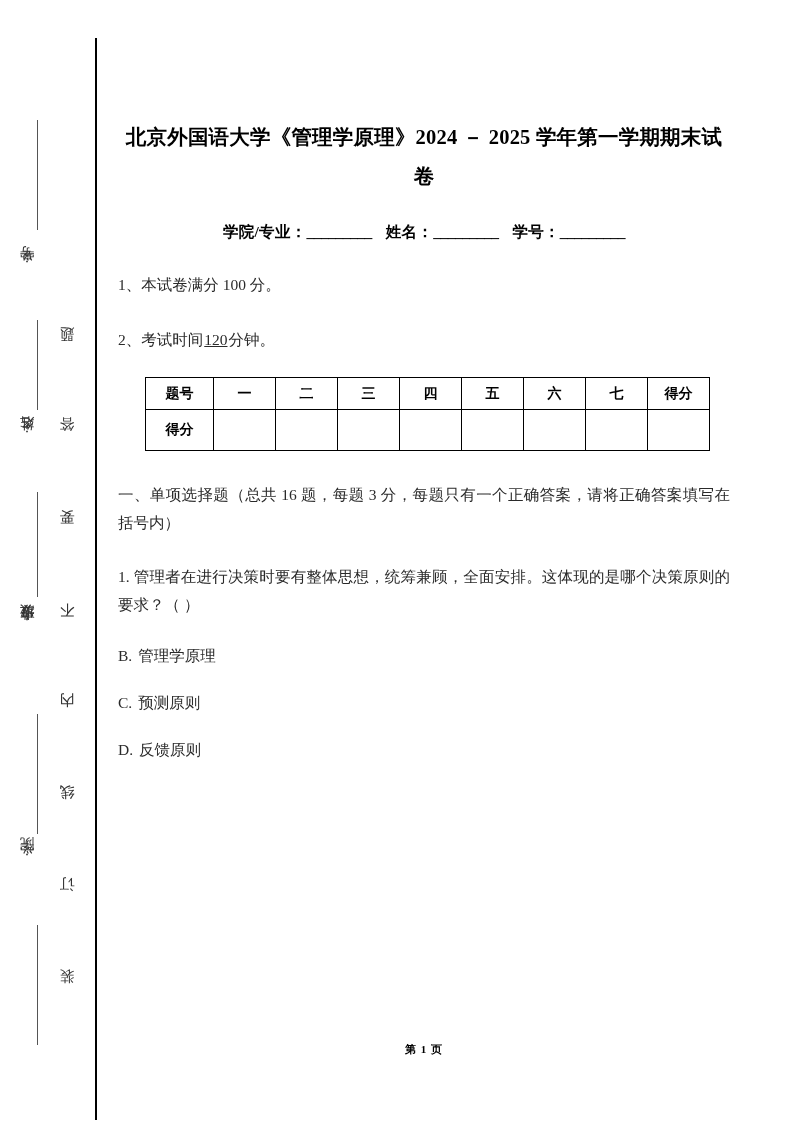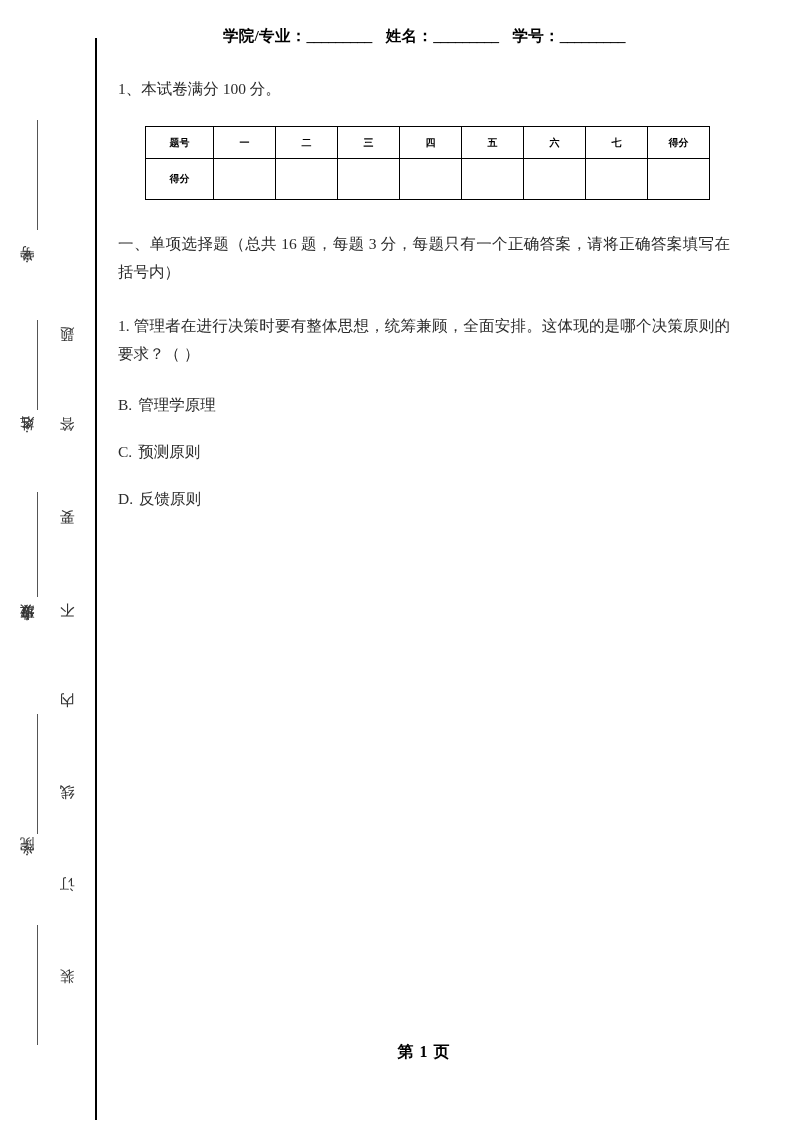--- a/index.html
+++ b/index.html
@@ -118,21 +118,21 @@
     margin-top: 24px;
     margin-left: 27px;
     border-collapse: collapse;
     width: 565px;
     table-layout: fixed;
   }
   #score-table td {
     border: 1.4px solid #000000;
     text-align: center;
     vertical-align: middle;
-    font-size: 10px;
+    font-size: 14px;
     font-weight: bold;
     color: #000000;
   }
   #score-table .c-head { width: 65px; }
   #score-table tr.r-head td { height: 29px; }
   #score-table tr.r-score td { height: 38px; }
   #score-table tr.r-marker td { height: 44px; }
 
   
   #section-heading {
@@ -159,21 +159,21 @@
   }
   .option .opt-letter { padding-right: 6px; }
 
   
   #page-footer {
     position: absolute;
     left: 118px;
     top: 1042px;
     width: 612px;
     text-align: center;
-    font-size: 16px;
+    font-size: 11px;
     font-weight: bold;
     color: #000000;
     letter-spacing: 1px;
   }
 </style>
 </head>
 <body>
 
 <div id="seal-margin">
   <div id="seal-rule"></div>
@@ -198,28 +198,32 @@
     <div class="vtext" style="top:627px;">不</div>
     <div class="vtext" style="top:719px;">内</div>
     <div class="vtext" style="top:811px;">线</div>
     <div class="vtext" style="top:903px;">订</div>
     <div class="vtext" style="top:995px;">装</div>
   </div>
 </div>
 
 <div id="page-body">
 
+  <h1 id="doc-title">北京外国语大学《管理学原理》2024 － 2025 学年第一学期期末试卷</h1>
 
   <div id="student-info">
     <span>学院/专业：</span><span class="blank">_________</span><span class="gap"></span><span>姓名：</span><span class="blank">_________</span><span class="gap"></span><span>学号：</span><span class="blank">_________</span>
   </div>
 
 
   <p class="para">1、本试卷满分 100 分。</p>
 
+  <p class="para">
+    <span>2、考试时间</span><span class="u-val">120</span><span>分钟。</span>
+  </p>
 
   <table id="score-table">
     <tbody>
       <tr class="r-head">
         <td class="c-head">题号</td>
         <td>一</td>
         <td>二</td>
         <td>三</td>
         <td>四</td>
         <td>五</td>

